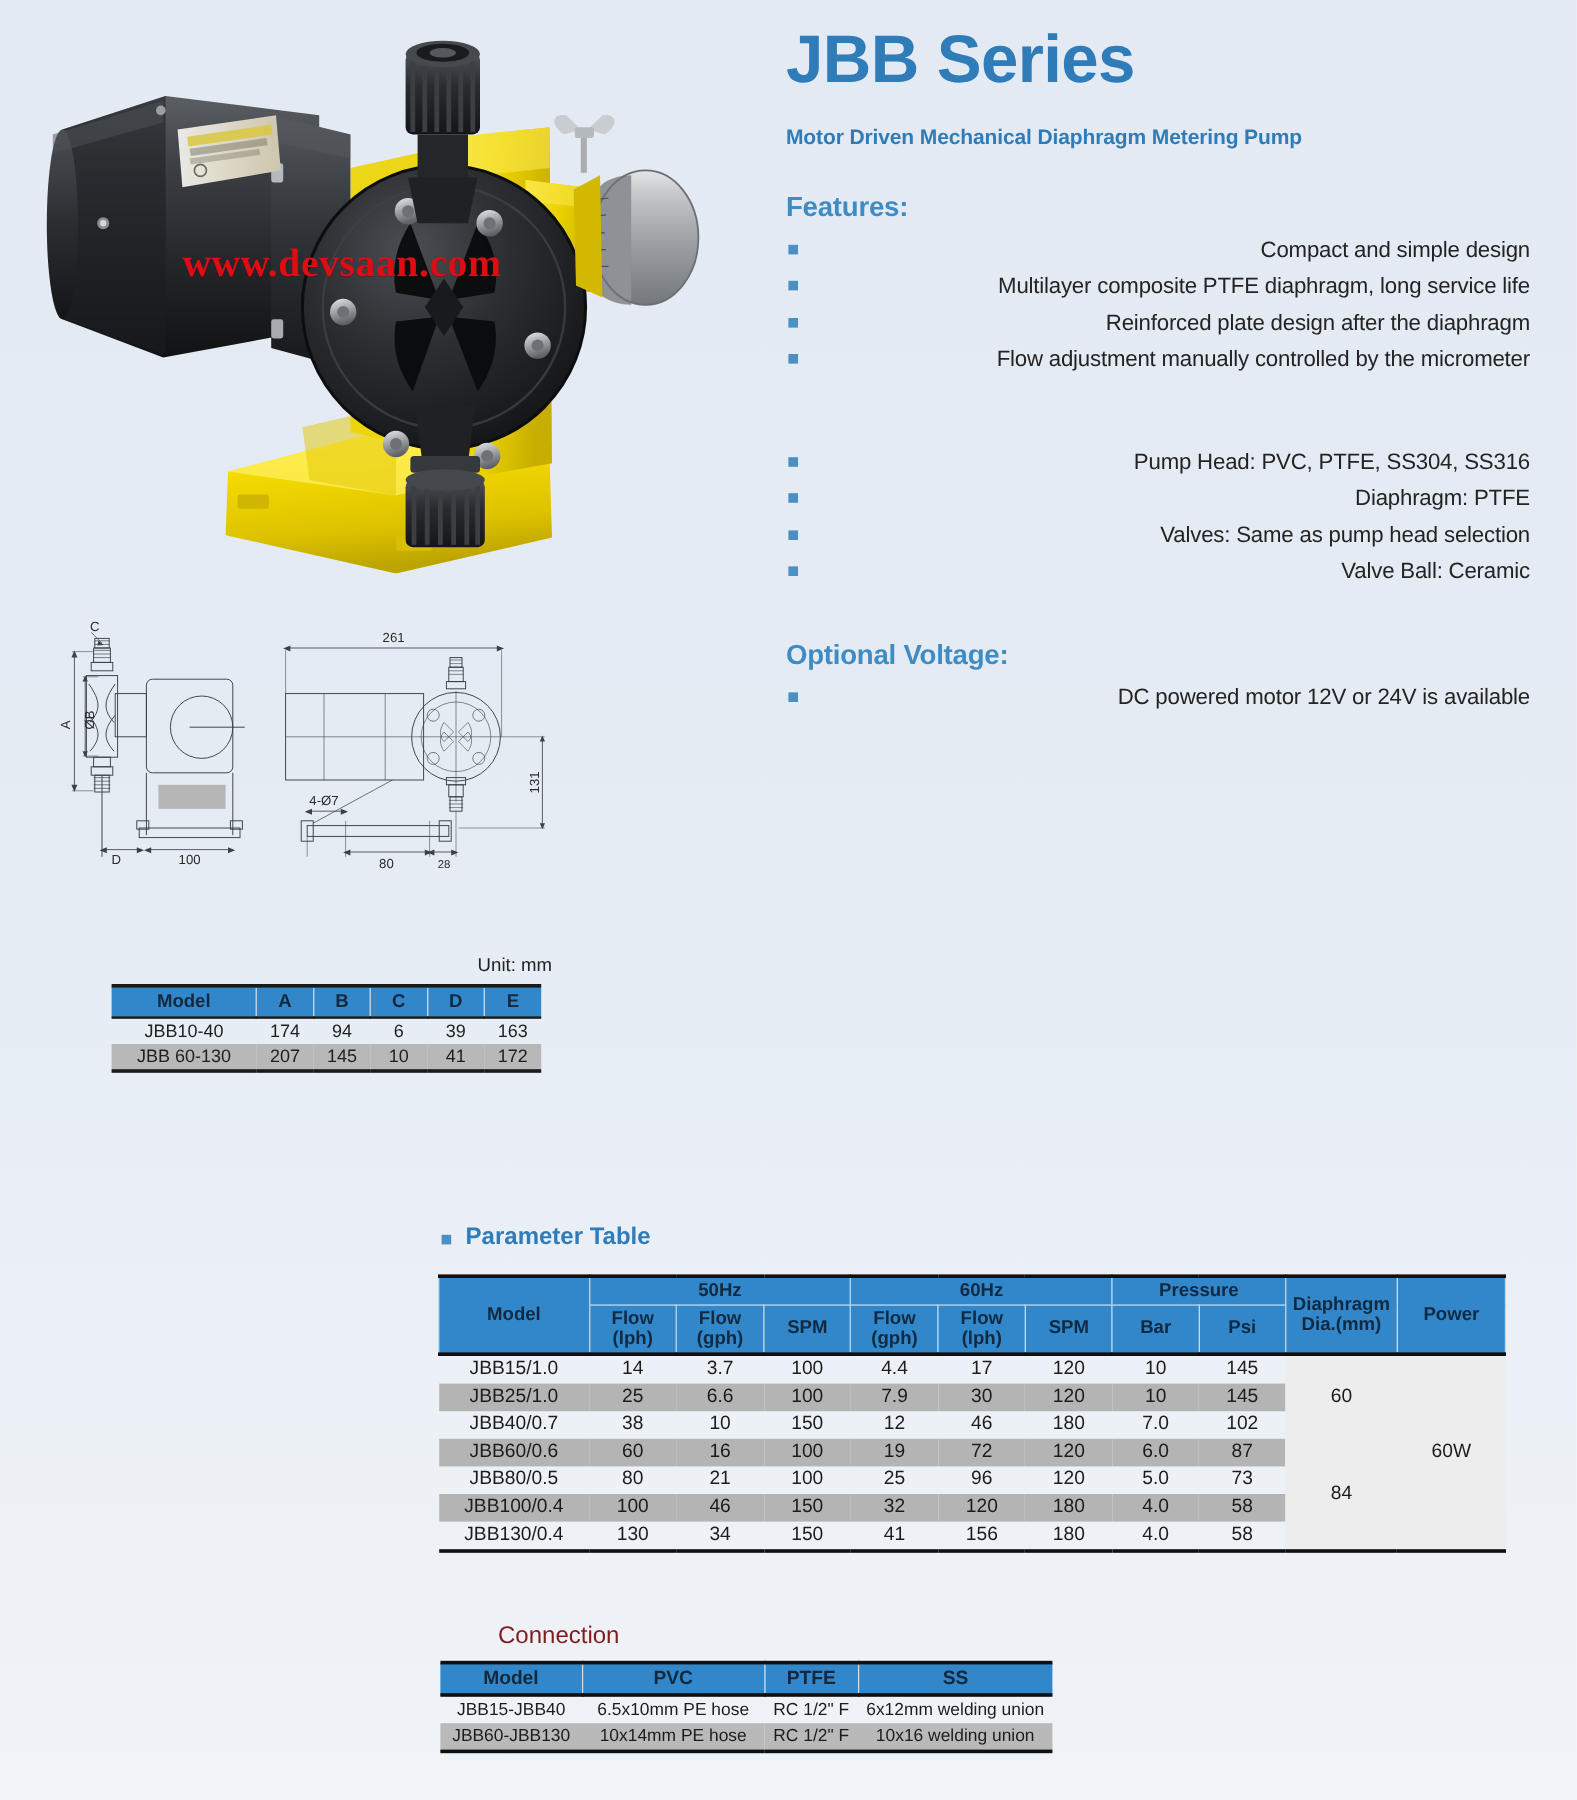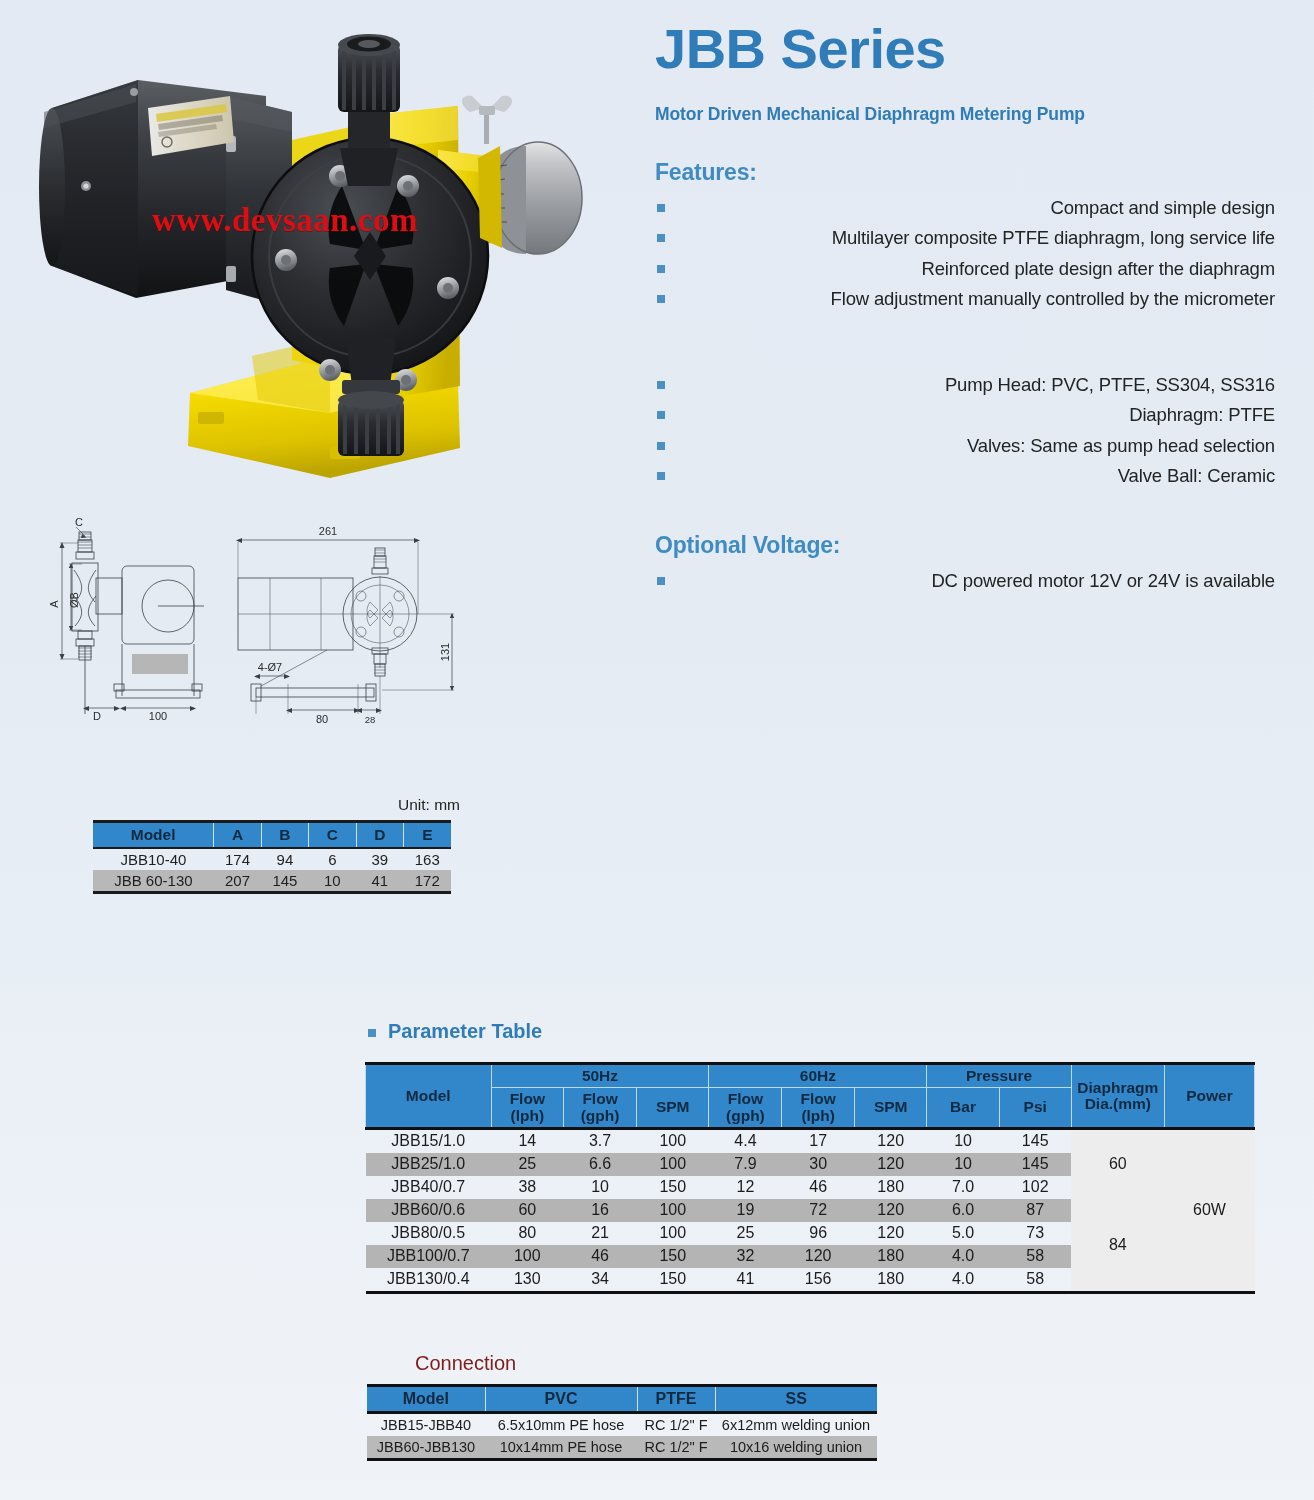--- a/index.html
+++ b/index.html
@@ -627,21 +627,21 @@
       <td class="z">80</td>
       <td class="z">21</td>
       <td class="z">100</td>
       <td class="z">25</td>
       <td class="z">96</td>
       <td class="z">120</td>
       <td class="z">5.0</td>
       <td class="z">73</td>
     </tr>
     <tr>
-      <td class="z">JBB100/0.7</td>
+      <td class="z">JBB100/0.4</td>
       <td class="z">100</td>
       <td class="z">46</td>
       <td class="z">150</td>
       <td class="z">32</td>
       <td class="z">120</td>
       <td class="z">180</td>
       <td class="z">4.0</td>
       <td class="z">58</td>
     </tr>
     <tr>

